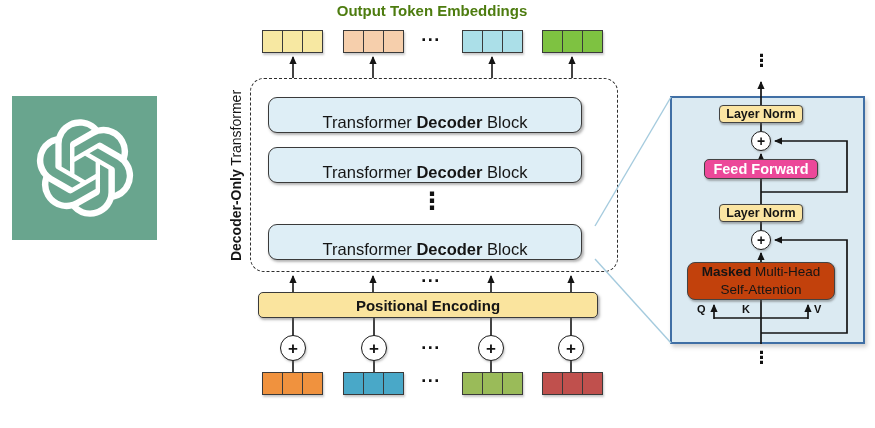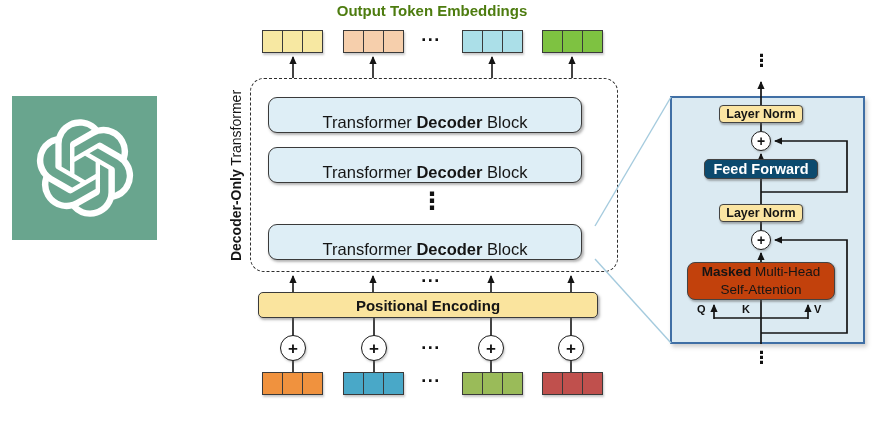--- a/index.html
+++ b/index.html
@@ -203,21 +203,21 @@
 
   <div class="abs vdots small" style="left:753px;top:52px;">⋮</div>
   <div class="abs vdots small" style="left:753px;top:349px;">⋮</div>
 
   <div class="abs pill layer-norm" style="top: 105px; background-color: rgb(251, 229, 163);">
     <span>Layer Norm</span>
   </div>
 
   <div class="abs plus-circle small" style="left:751px;top:131px;">+</div>
 
-  <div class="abs pill feed-forward" style="background-color: #0c4a6e; text-align: center;">
+  <div class="abs pill feed-forward" style="background-color: #ec4899; text-align: center;">
     <span>Feed Forward</span>
   </div>
 
   <div class="abs pill layer-norm" style="top: 204px; background-color: rgb(251, 229, 163);">
     <span>Layer Norm</span>
   </div>
 
   <div class="abs plus-circle small" style="left:751px;top:230px;">+</div>
 
   <div class="abs pill attention" style="background-color: #c2410c;">

